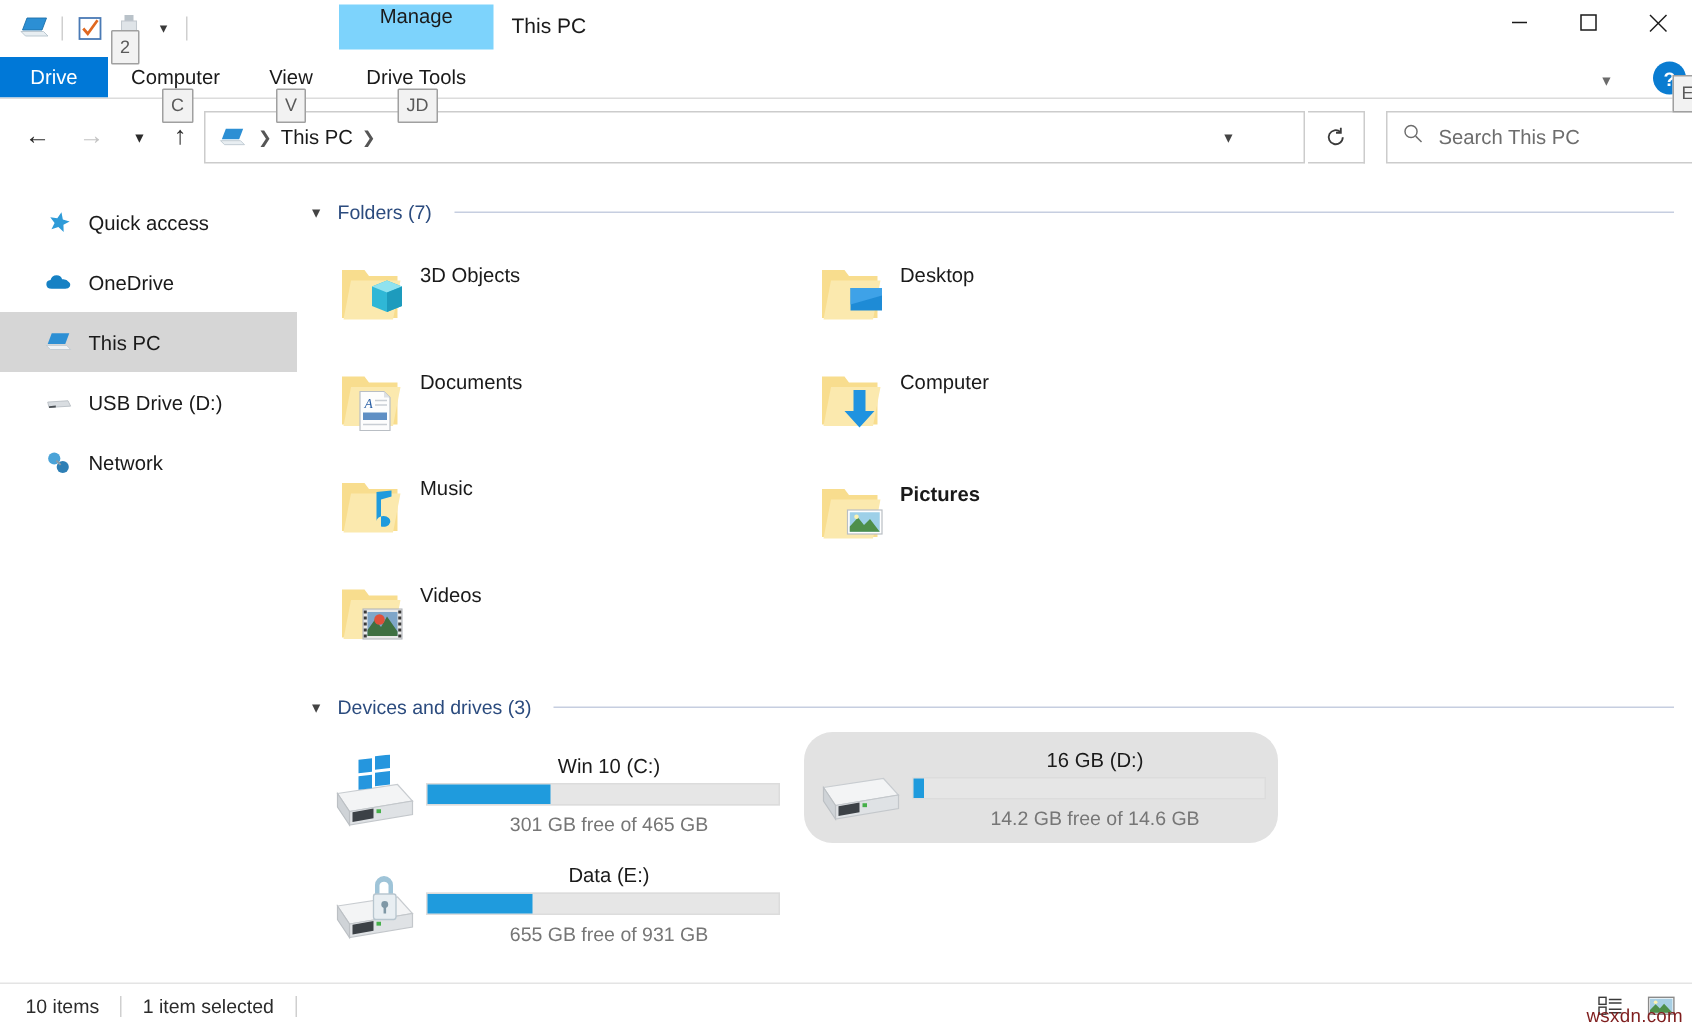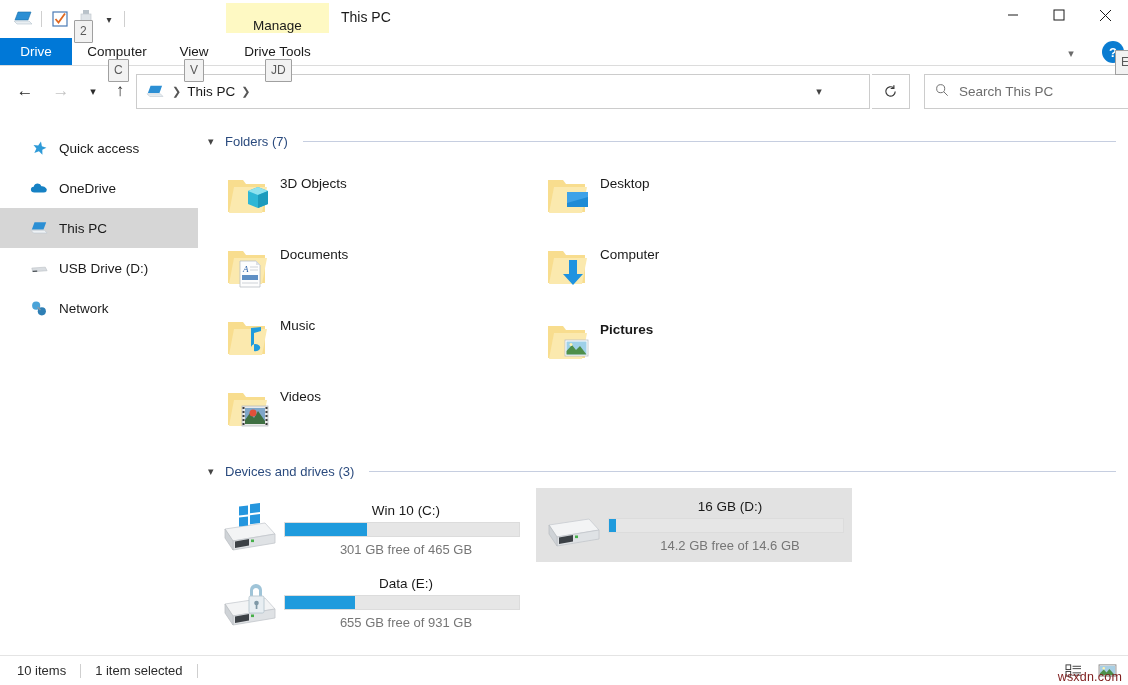--- a/index.html
+++ b/index.html
@@ -28,21 +28,21 @@
     padding: 4px 5px 5px 5px; border-radius: 1px; z-index: 40;
     font-family: "Liberation Sans", sans-serif;
   }
   .kt-qat { left: 74px; top: 20px; }
   .kt-computer { left: 108px; top: 59px; }
   .kt-view { left: 184px; top: 59px; }
   .kt-drivetools { left: 265px; top: 59px; }
 
   .manage-tab {
     position: absolute; left: 226px; top: 3px; width: 103px; height: 30px;
-    background: #fef9c3; display: flex; align-items: flex-end; justify-content: center;
+    background: #7dd3fc; display: flex; align-items: flex-start; justify-content: center;
     font-size: 13.5px; color: #1a1a1a;
   }
   .win-title {
     position: absolute; left: 341px; top: 9px;
     font-size: 14px; color: #1a1a1a;
   }
   .wincontrols { position: absolute; right: 0; top: 0; display: flex; }
   .wc { width: 46px; height: 30px; display: flex; align-items: center; justify-content: center; }
   .wc svg { display: block; }
 
@@ -145,21 +145,21 @@
   .tile {
     position: absolute; width: 300px; height: 71px; display: flex; align-items: flex-start;
   }
   .tile-ico { width: 58px; height: 66px; display: flex; align-items: center; justify-content: center; }
   .tile-label { font-size: 13.5px; color: #1a1a1a; padding-top: 12px; padding-left: 4px; }
 
   .drive {
     position: absolute; width: 316px; height: 69px; display: flex; align-items: center;
     padding-left: 4px;
   }
-  .drive.selected { background: #e2e2e2; }
+  .drive.selected { background: #e2e2e2; border-radius: 19px; }
   .drive-ico { width: 68px; height: 60px; display: flex; align-items: center; justify-content: center; }
   .drive-info { flex: 1; padding-top: 2px; }
   .drive-name { font-size: 13.5px; color: #1a1a1a; margin-bottom: 4px; }
   .bar-outer {
     width: 236px; height: 15px; background: #e6e6e6; border: 1px solid #dcdcdc;
     margin-bottom: 5px;
   }
   .bar-fill { height: 13px; background: #1f9bdd; }
   .drive-free { font-size: 13px; color: #767676; }
 

